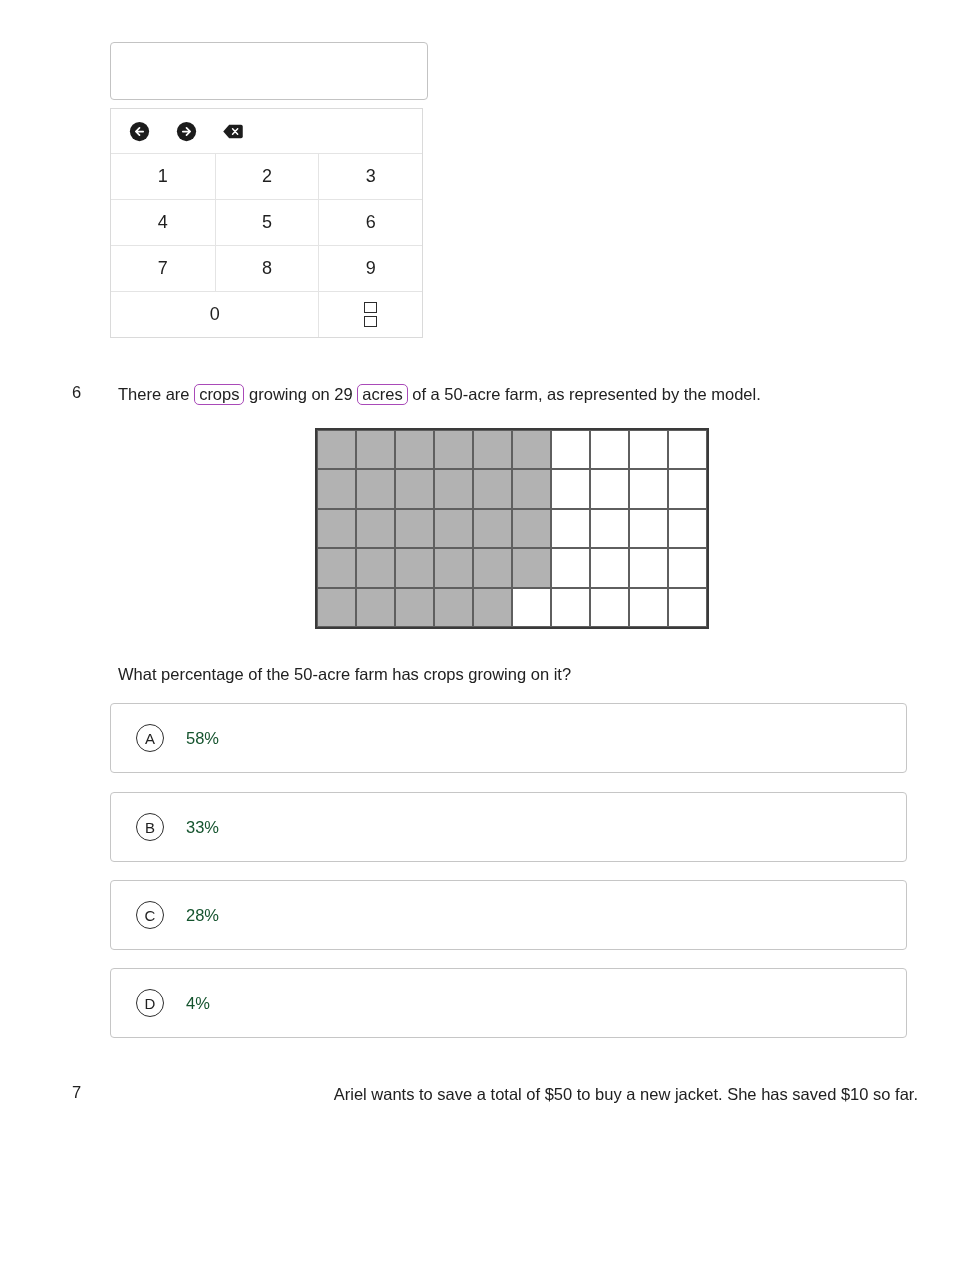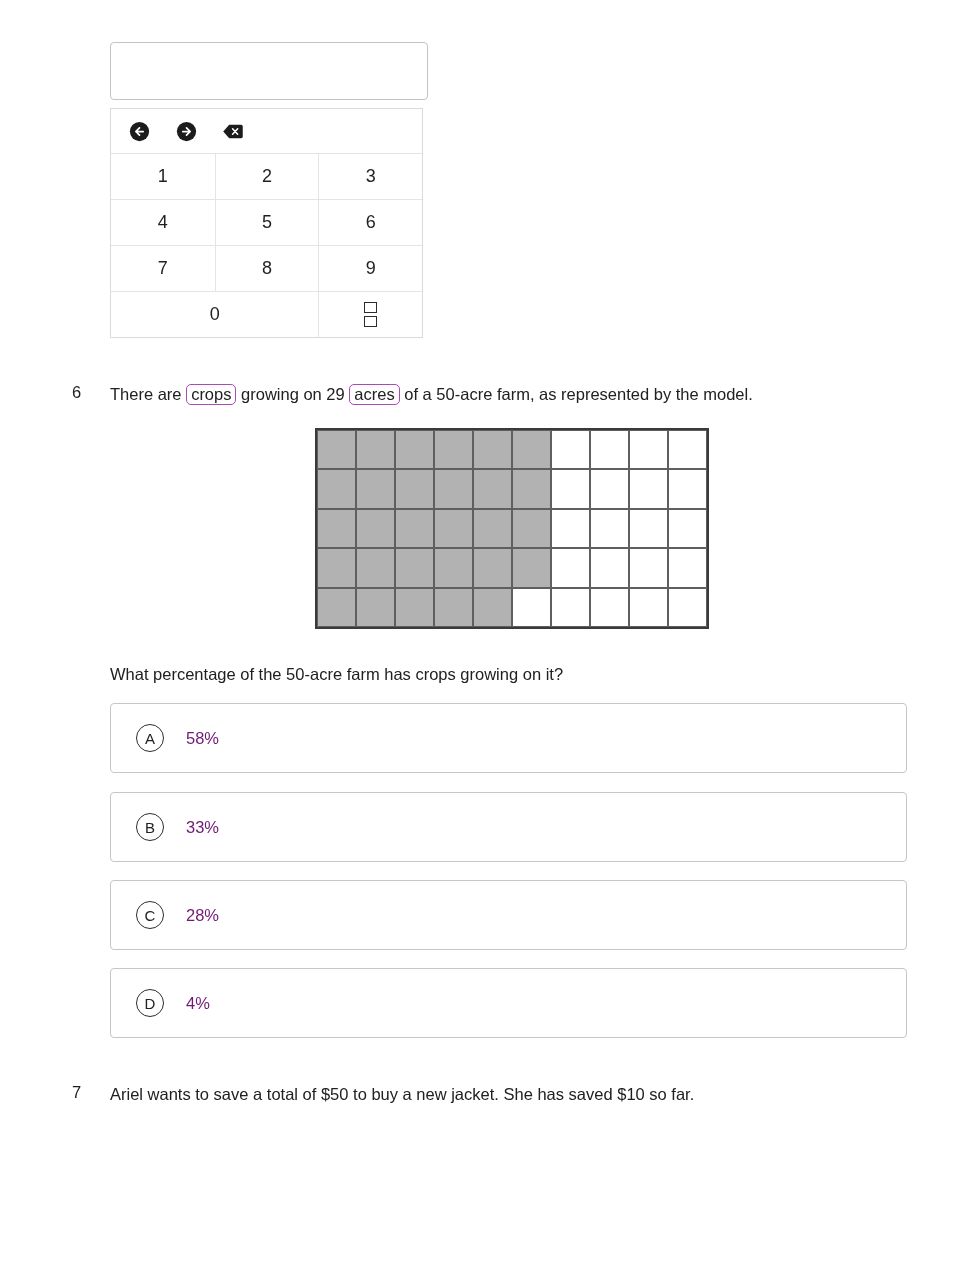--- a/index.html
+++ b/index.html
@@ -29,21 +29,21 @@
     font-size: 18px; color: #1f1f1f; cursor: pointer; background: #fff;
     border-top: 1px solid #e4e4e4;
   }
   .key:not(:nth-child(3n+1)) { border-left: 1px solid #e4e4e4; }
   .key-zero { grid-column: 1 / 3; }
   .kb-toggle { display: flex; flex-direction: column; gap: 3px; align-items: center; }
   .kb-toggle .sq { width: 13px; height: 11px; border: 1.6px solid #2c2c2c; background: #fff; }
 
   
   .q-number { position: absolute; left: 72px; font-size: 16.5px; color: #212121; }
-  .q-text { position: absolute; left: 110px; width: 800px; font-size: 16.5px; line-height: 1.45; color: #212121; }
+  .q-text { position: absolute; left: 118px; width: 800px; font-size: 16.5px; line-height: 1.45; color: #212121; }
   .term {
     border: 1px solid #a94ab8; border-radius: 5px; padding: 0px 4px 1px 4px;
   }
 
   
   .model-grid {
     position: absolute; left: 315px; top: 428px;
     display: grid; grid-template-columns: repeat(10, 39px); grid-auto-rows: 39.4px;
     border: 2px solid #3a3a3a; background: #fff;
   }
@@ -54,21 +54,21 @@
   .option {
     position: absolute; left: 110px; width: 797px; height: 70px;
     border: 1px solid #c6c6c6; border-radius: 4px; background: #ffffff;
     display: flex; align-items: center; padding-left: 25px; cursor: pointer;
   }
   .choice-circle {
     width: 28px; height: 28px; border: 1.6px solid #2e2e2e; border-radius: 50%;
     display: flex; align-items: center; justify-content: center;
     font-size: 15px; color: #212121; flex: 0 0 auto;
   }
-  .option-label { margin-left: 22px; font-size: 16.5px; color: #701a75; }
+  .option-label { margin-left: 22px; font-size: 16.5px; color: #14532d; }
 </style>
 </head>
 <body>
 
 <div class="page">
 
   <input class="answer-input" type="text" placeholder="" style="">
 
   <div class="keypad">
     <div class="keypad-toolbar">
@@ -180,15 +180,15 @@
   <div class="option" style="top:880px;">
     <span class="choice-circle">C</span>
     <span class="option-label">28%</span>
   </div>
   <div class="option" style="top:968px;">
     <span class="choice-circle">D</span>
     <span class="option-label">4%</span>
   </div>
 
   <div class="q-number" style="top:1083px;">7</div>
-  <div class="q-text" style="top:1083px;">Ariel wants to save a total of $50 to buy a new jacket. She has saved $10 so far.</div>
+  <div class="q-text" style="top:1083px;text-align:right;">Ariel wants to save a total of $50 to buy a new jacket. She has saved $10 so far.</div>
 
 </div>
 
 </body></html>

